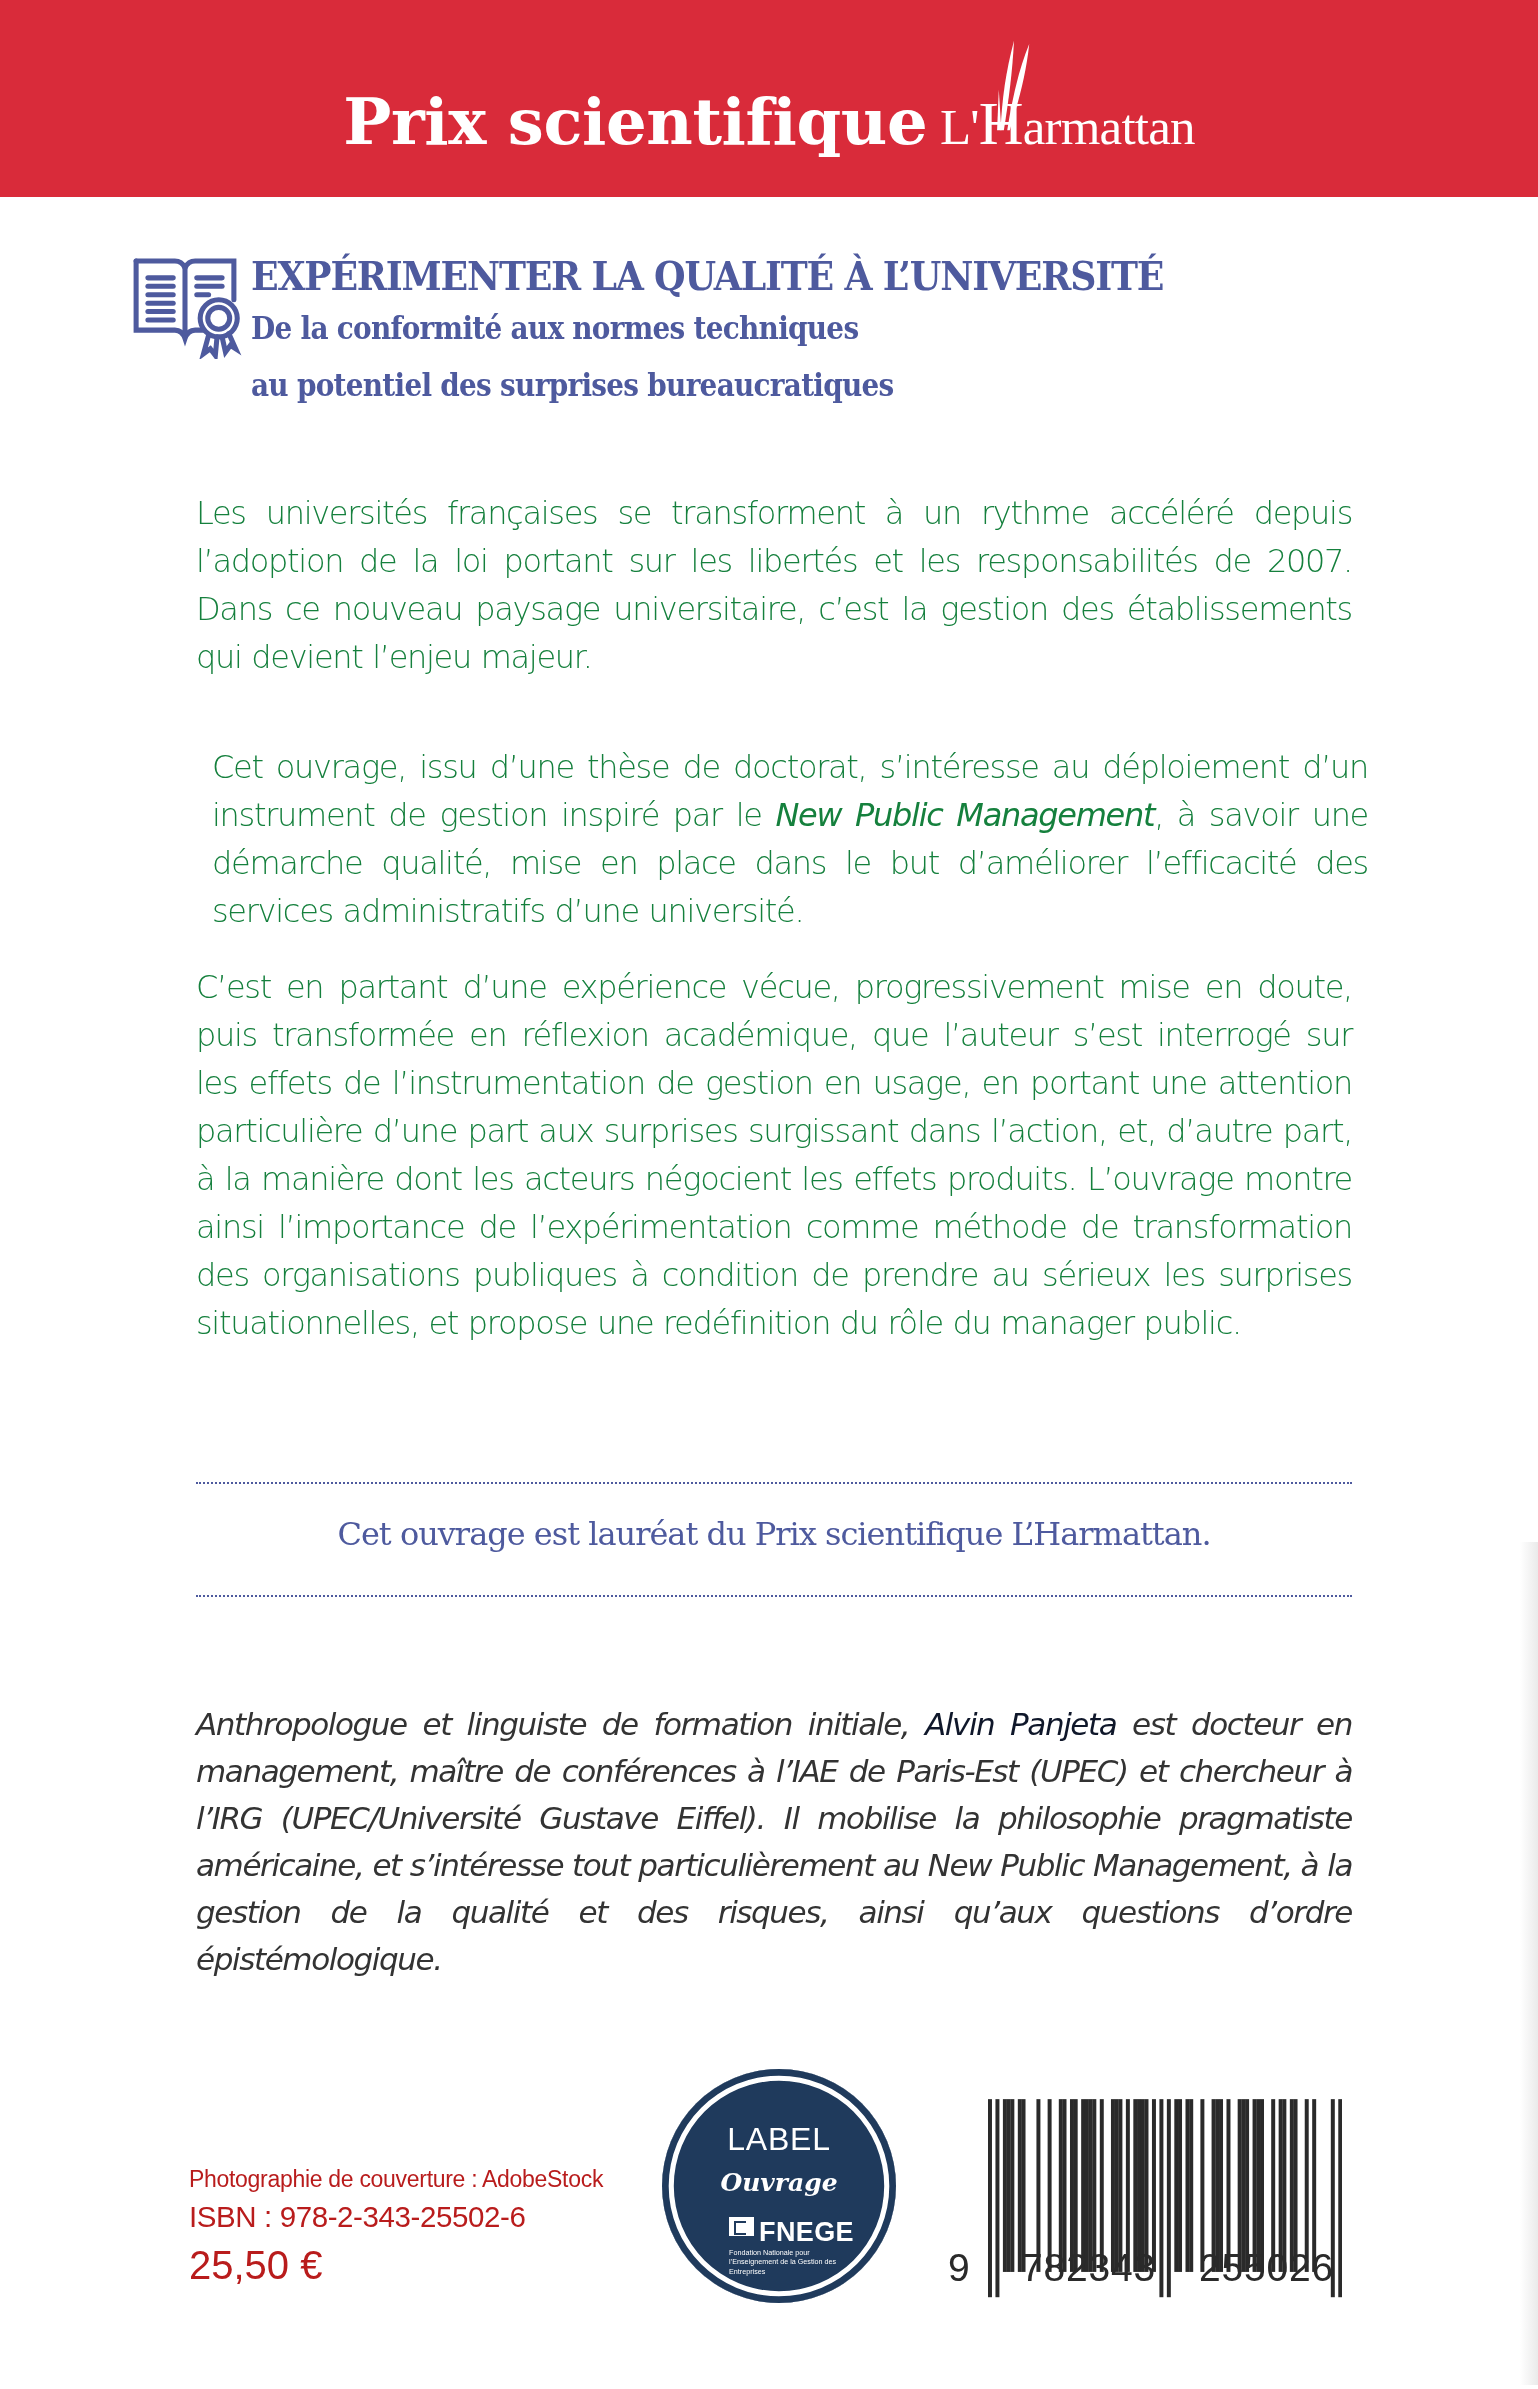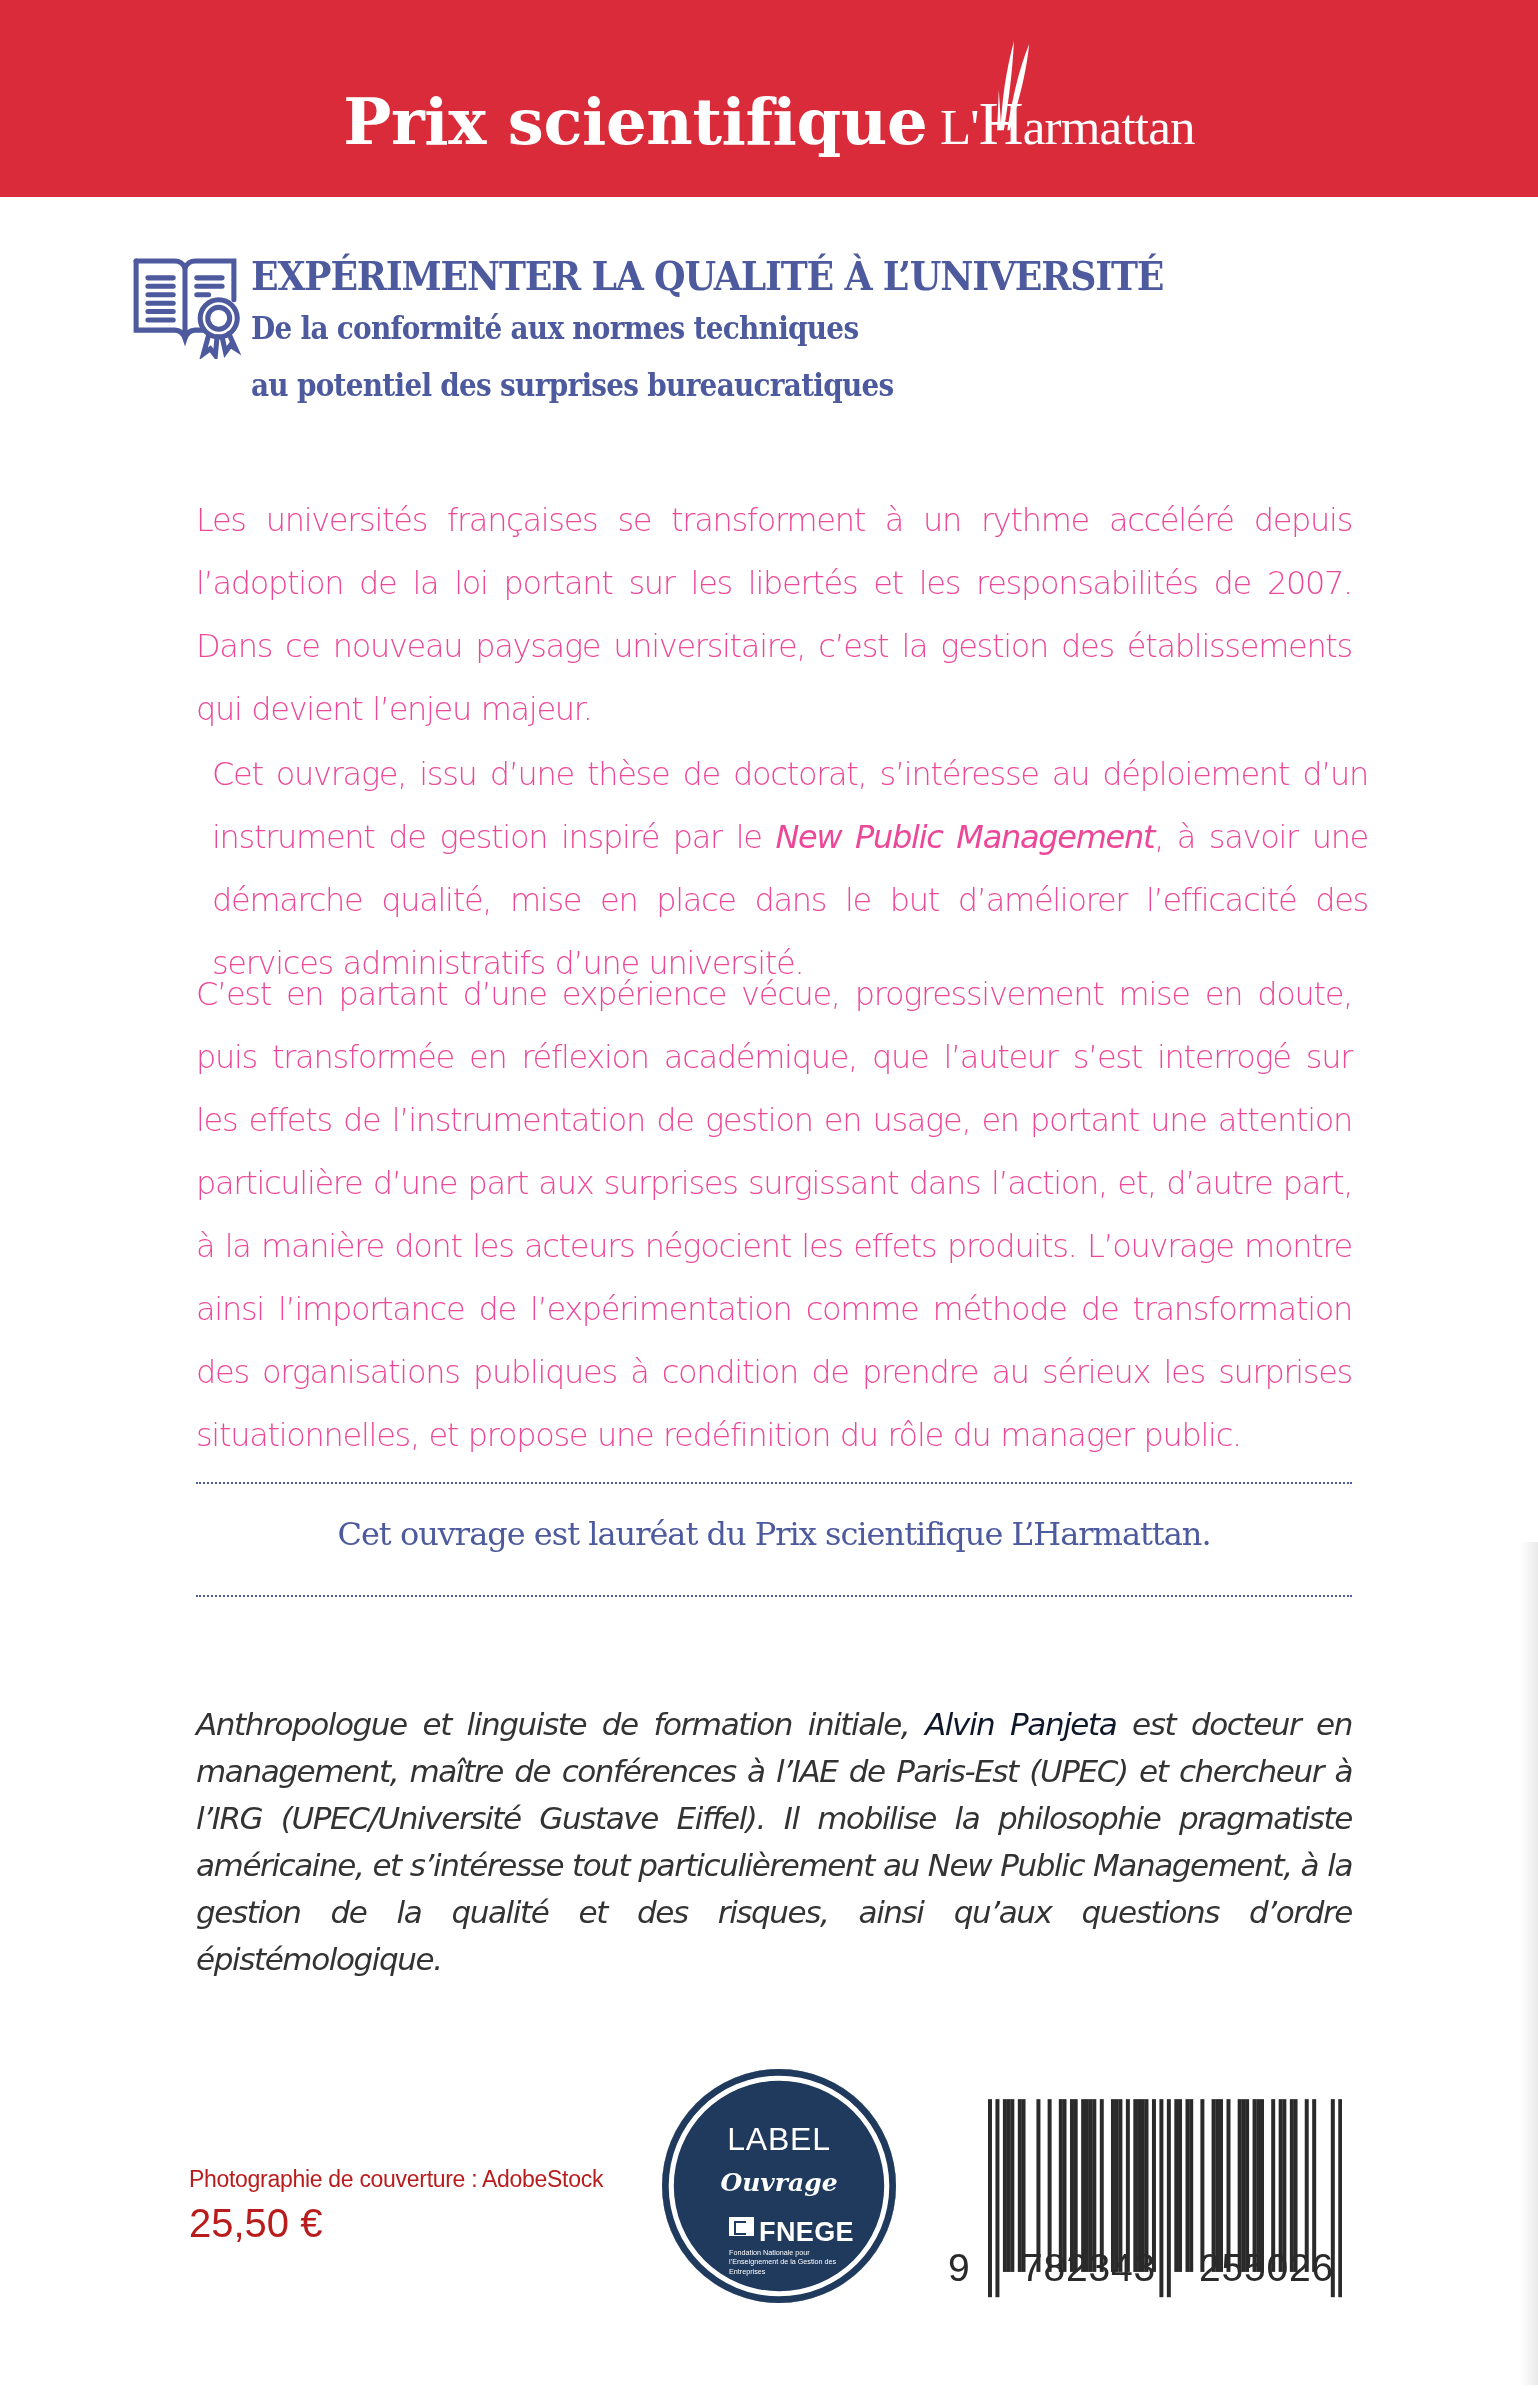--- a/index.html
+++ b/index.html
@@ -46,21 +46,21 @@
   }
   .heading .h2 {
     font-size: 31px; letter-spacing: -0.8px; line-height: 57px; white-space: nowrap;
     transform: scaleX(0.9); transform-origin: left;
   }
 
   
   .body-text {
     position: absolute; left: 196px; width: 1156px;
     font-family: "DejaVu Sans", sans-serif; font-weight: 300;
-    font-size: 32px; line-height: 63px; color: #ec4899;
+    font-size: 32px; line-height: 48px; color: #15803d;
     text-align: justify; letter-spacing: -1.3px; word-spacing: 0.8px;
   }
   .p1 { top: 489px; }
   .p2 { top: 727px; }
   .p3 { top: 963px; }
   .body-text i { font-style: italic; }
 
   .dots {
     position: absolute; left: 196px; width: 1156px; height: 0;
     border-top: 2.5px dotted #4e5a9e;
@@ -180,20 +180,21 @@
 <p class="body-text p3" style="margin:0">C’est en partant d’une expérience vécue, progressivement mise en doute, puis transformée en réflexion académique, que l’auteur s’est interrogé sur les effets de l’instrumentation de gestion en usage, en portant une attention particulière d’une part aux surprises surgissant dans l’action, et, d’autre part, à la manière dont les acteurs négocient les effets produits. L’ouvrage montre ainsi l’importance de l’expérimentation comme méthode de transformation des organisations publiques à condition de prendre au sérieux les surprises situationnelles, et propose une redéfinition du rôle du manager public.</p>
 
 <div class="dots dots-top"></div>
 <div class="laureate">Cet ouvrage est lauréat du Prix scientifique L’Harmattan.</div>
 <div class="dots dots-bottom"></div>
 
 <p class="bio" style="margin:0"><span>Anthropologue et linguiste de formation initiale, </span><b>Alvin Panjeta</b><span> est docteur en management, maître de conférences à l’IAE de Paris-Est (UPEC) et chercheur à l’IRG (UPEC/Université Gustave Eiffel). Il mobilise la philosophie pragmatiste américaine, et s’intéresse tout particulièrement au New Public Management, à la gestion de la qualité et des risques, ainsi qu’aux questions d’ordre épistémologique.</span></p>
 
 <div class="credits">
   <div class="credit-photo">Photographie de couverture : AdobeStock</div>
+  <div class="credit-isbn">ISBN : 978-2-343-25502-6</div>
   <div class="credit-price">25,50 €</div>
 </div>
 
 <div class="badge">
   <div class="badge-label">LABEL</div>
   <div class="badge-script">Ouvrage</div>
   <div class="badge-fnege">
     <span class="fnege-mark"></span>
     <span>FNEGE</span>
   </div>

